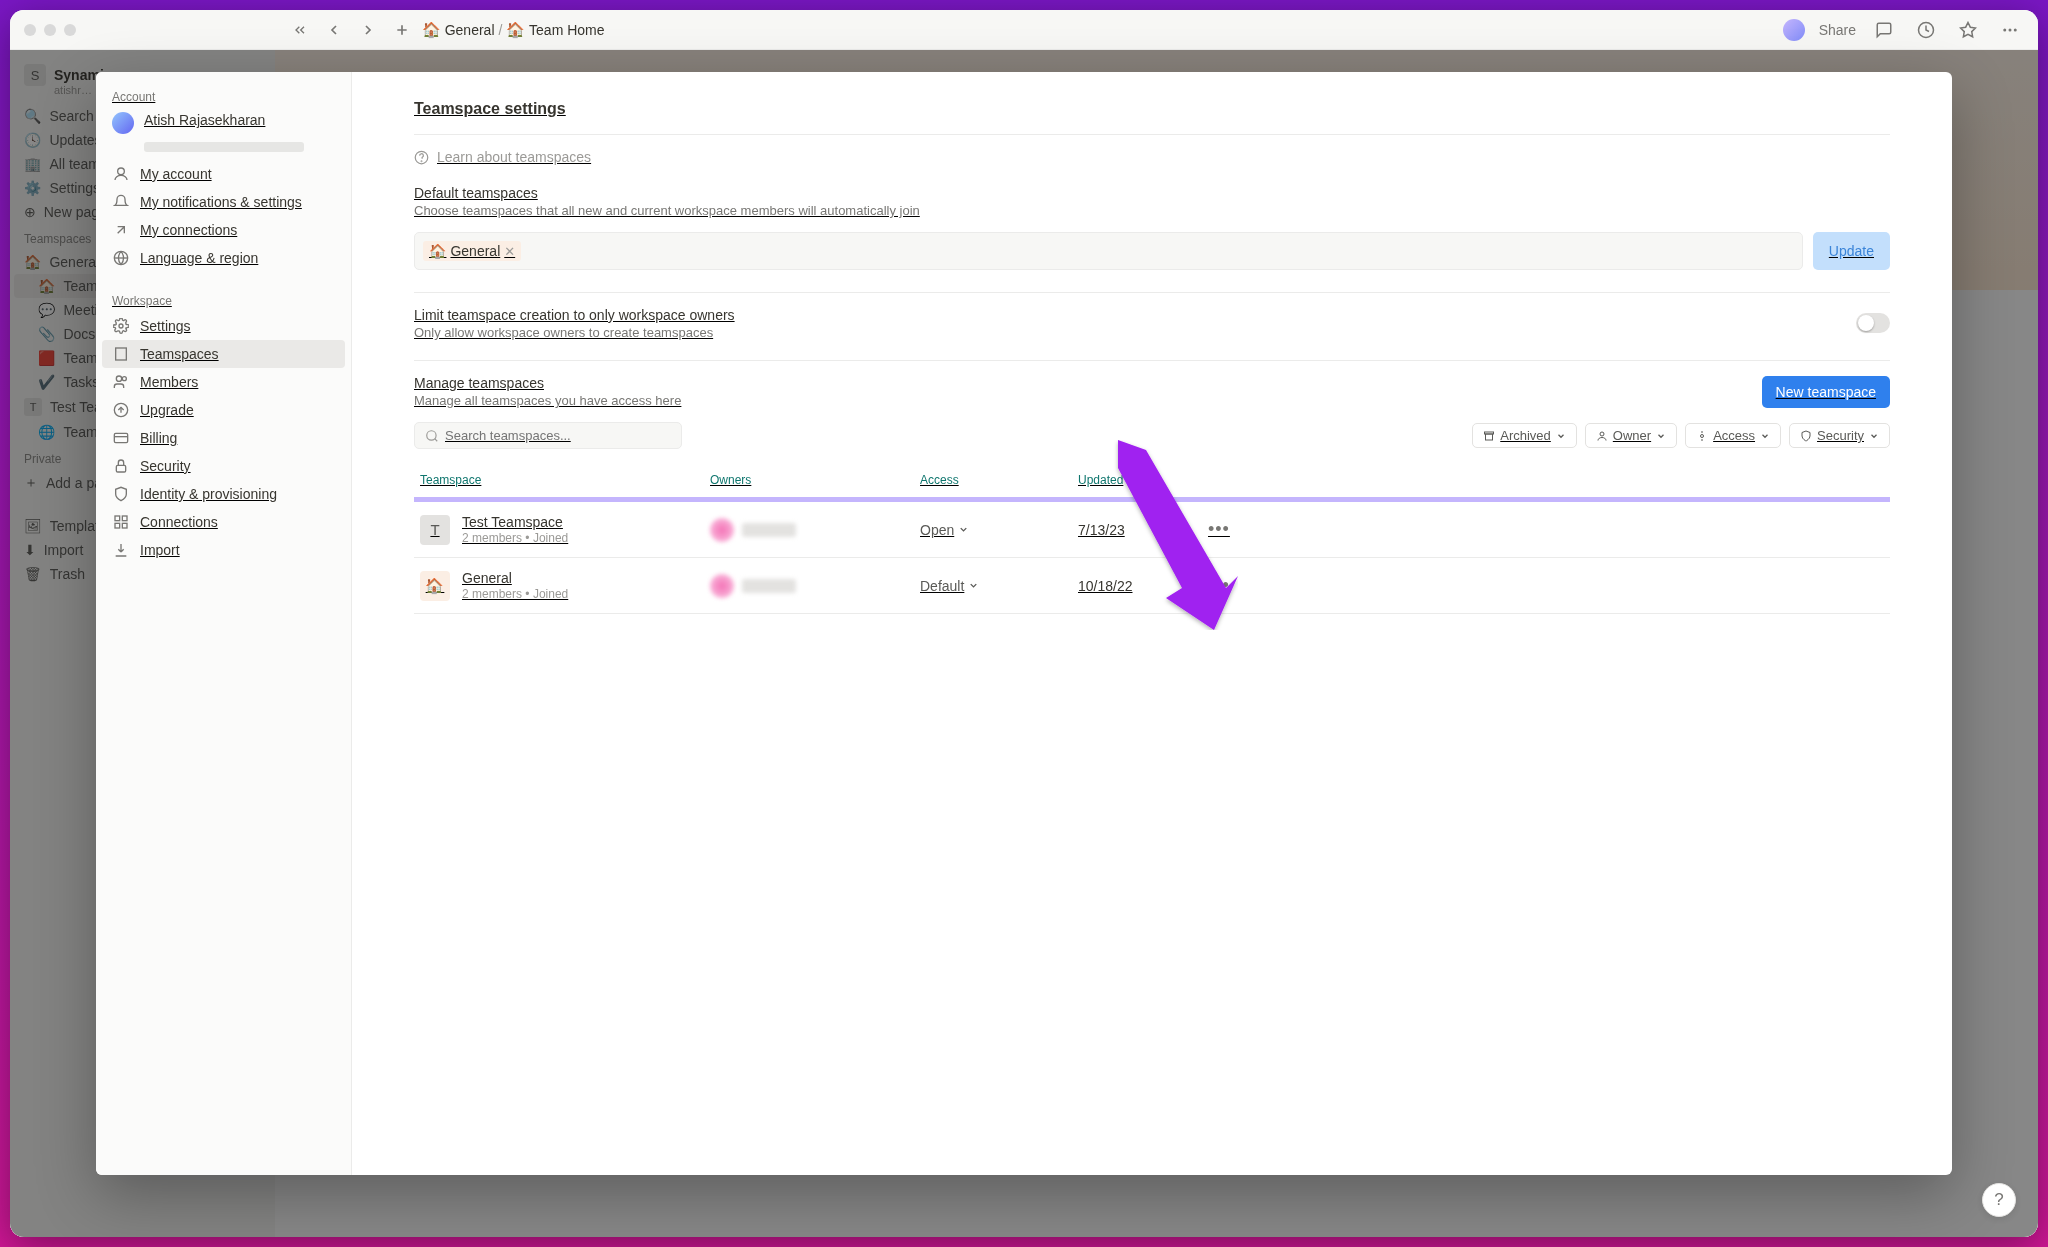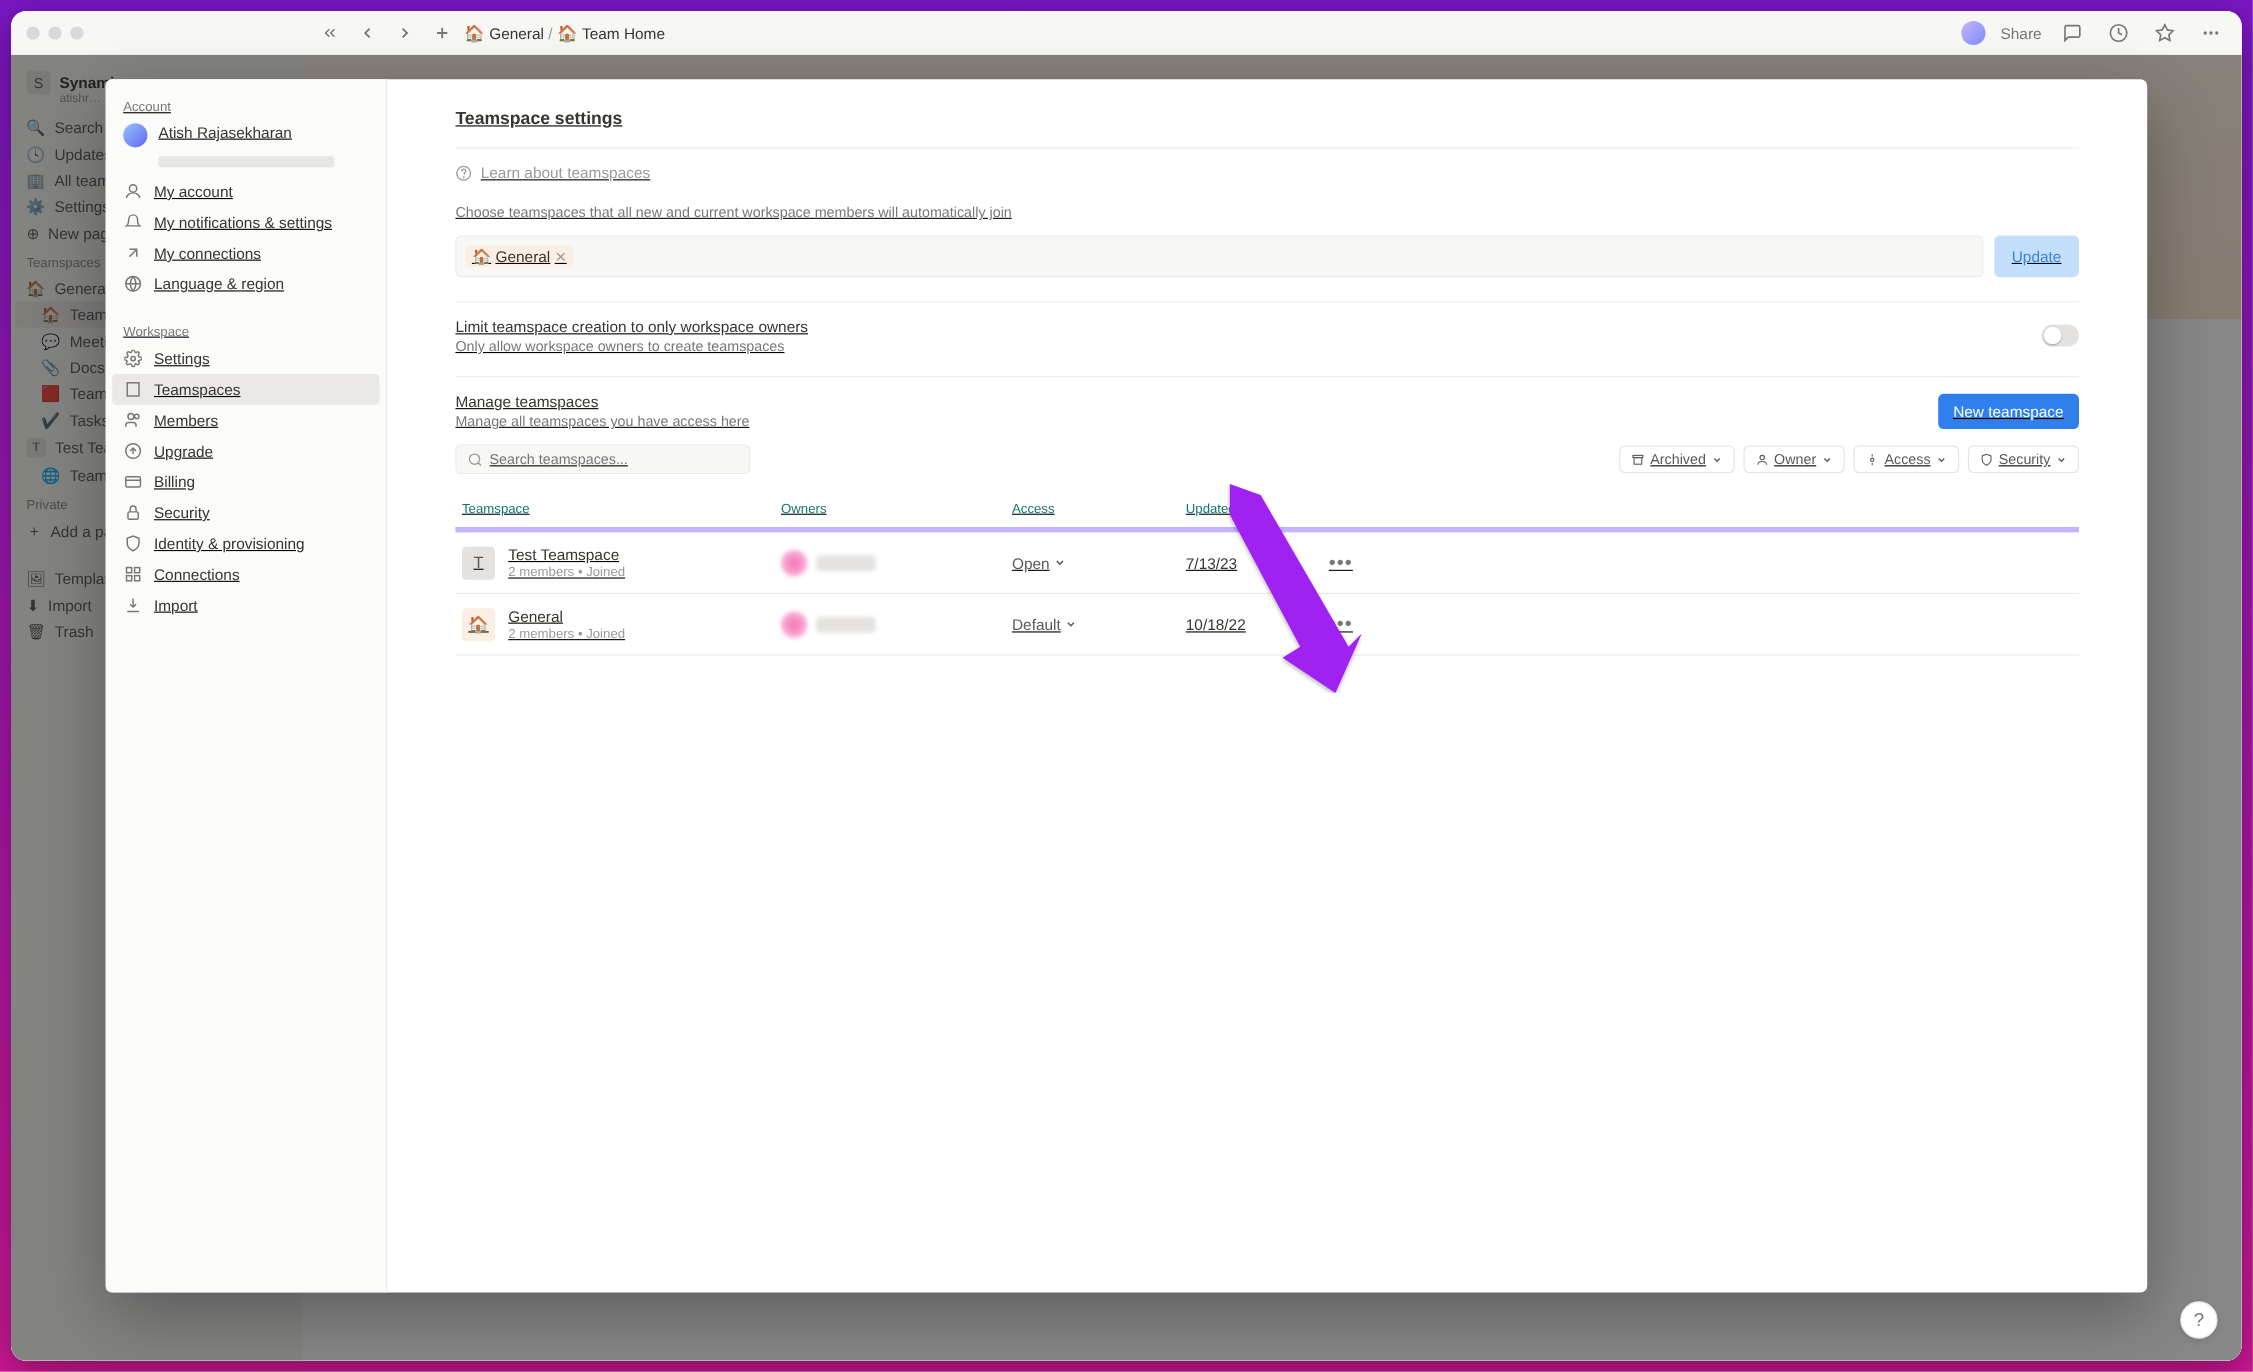--- a/index.html
+++ b/index.html
@@ -347,20 +347,21 @@
       <div class="divider"></div>
       <div class="learn-row">
         <svg width="15" height="15" viewBox="0 0 24 24" fill="none" stroke="currentColor" stroke-width="2">
             <circle cx="12" cy="12" r="10"></circle>
             <path d="M9 9a3 3 0 1 1 4 2.83V14"></path>
             <circle cx="12" cy="18" r=".5"></circle>
           </svg>
         <span>Learn about teamspaces</span>
       </div>
 
+      <div class="section-h">Default teamspaces</div>
       <div class="section-sub">Choose teamspaces that all new and current workspace members will automatically join</div>
       <div class="default-row">
         <div class="tag-input">
           <span class="tag">
             <span style="color:#d9730d">🏠</span>
             <span>General</span>
             <span class="x">✕</span>
           </span>
         </div>
         <button class="btn-update">Update</button>

